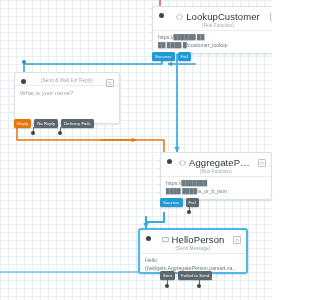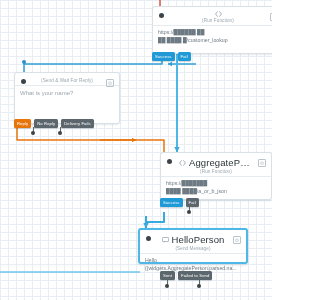--- a/index.html
+++ b/index.html
@@ -204,20 +204,21 @@
   <div class="node" style="left:152px; top:6px; width:132px; height:48px;">
     <div class="node-head">
       <span class="node-dot"></span>
       <span class="node-corner">⚙</span>
       <div class="node-title-row">
         <span class="node-icon">
           <svg width="7" height="6" viewBox="0 0 12 10">
             <path d="M4 1 L1 5 L4 9 M8 1 L11 5 L8 9" stroke="#8d9aa4" stroke-width="1.3" fill="none" stroke-linecap="round" stroke-linejoin="round"></path>
           </svg>
         </span>
+        <span class="node-title">LookupCustomer</span>
       </div>
       <div class="node-sub">(Run Function)</div>
     </div>
     <div class="node-body">
       <span class="body-line">https://██████.██</span>
       <span class="body-line">██ ████.█/customer_lookup</span>
     </div>
   </div>
   <div class="pills" style="left:152px; top:52px;">
     <div>
@@ -278,21 +279,21 @@
     <div>
       <div class="pill blue">Success</div>
     </div>
     <div>
       <div class="pill gray">Fail</div>
     </div>
   </div>
   <div class="stem" style="left:189px; top:206px; height:5px;"></div>
   <div class="knob" style="left:187px; top:210px;"></div>
 
-  <div class="node selected" style="left:138px; top:228px; width:110px; height:36px;">
+  <div class="node selected" style="left:138px; top:228px; width:110px; height:46px;">
     <div class="node-head">
       <span class="node-dot"></span>
       <span class="node-corner">⚙</span>
       <div class="node-title-row">
         <span class="node-icon">
           <svg width="7" height="6" viewBox="0 0 12 10">
             <rect x="0.7" y="0.7" width="10.6" height="7" rx="1.2" stroke="#8d9aa4" stroke-width="1.2" fill="none"></rect>
             <path d="M3.2 7.7 L3.2 9.4 L5.4 7.7" fill="#8d9aa4"></path>
           </svg>
         </span>

